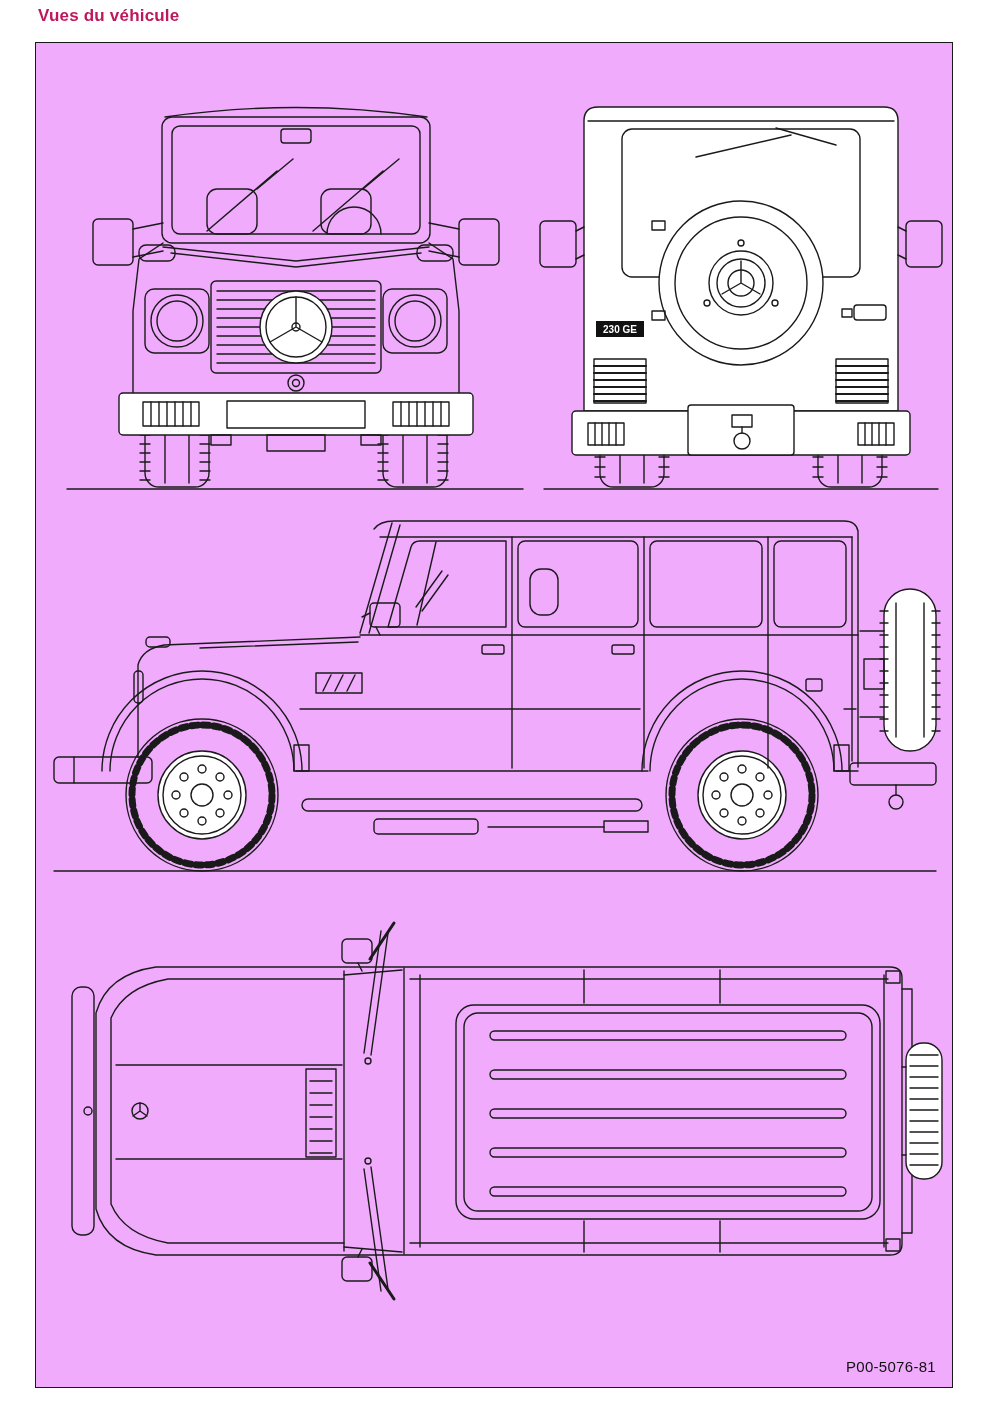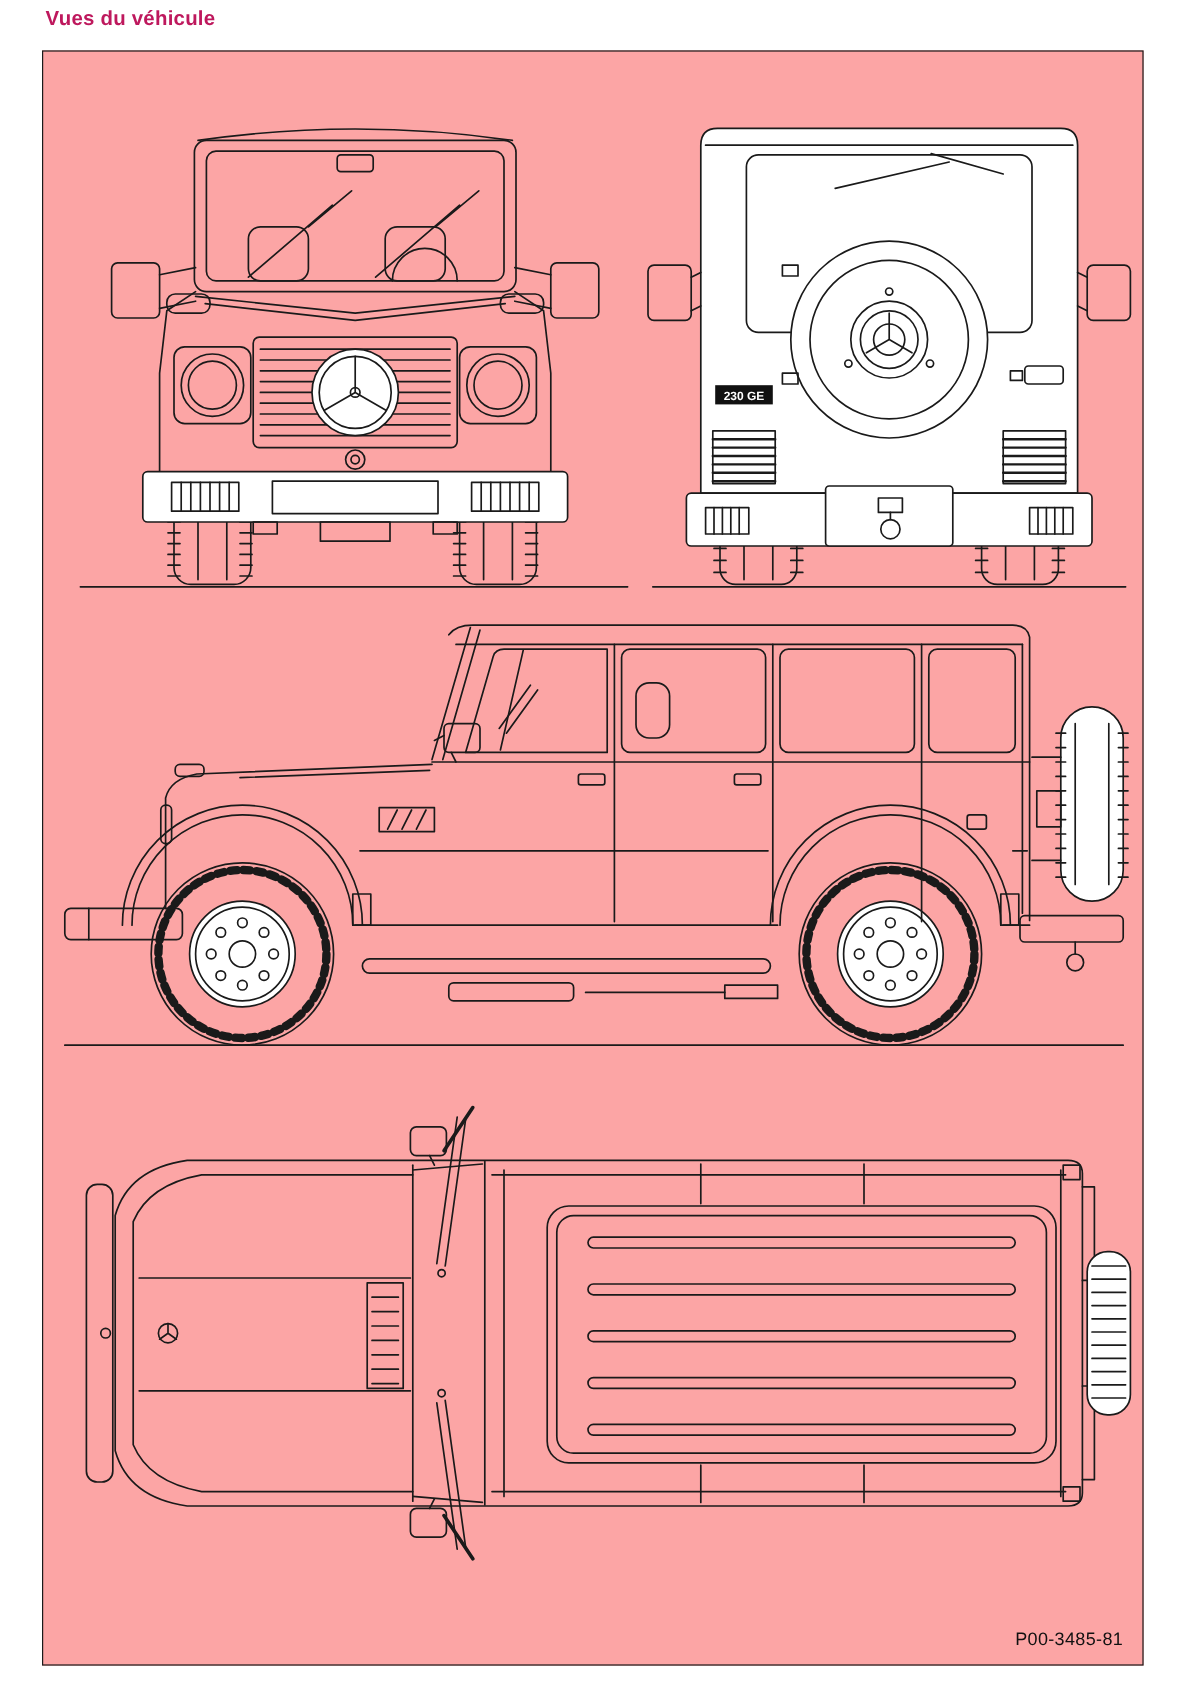--- a/index.html
+++ b/index.html
@@ -7,21 +7,21 @@
     width:986px;height:1407px;position:relative;
     font-family:"Liberation Sans",sans-serif;color:#111;
     -webkit-font-smoothing:antialiased;
   }
   .page-title{
     position:absolute;left:38px;top:6px;
     font-size:17px;font-weight:bold;letter-spacing:.2px;color:#be185d;
   }
   .frame{
     position:absolute;left:35px;top:42px;width:918px;height:1346px;
-    border:1.6px solid #1a1a1a;background:#fca5a5;box-sizing:border-box;
+    border:1.6px solid #1a1a1a;background:#f0abfc;box-sizing:border-box;
   }
   .view{position:absolute;}
   .view svg{display:block;width:100%;height:100%;}
   .figure-ref{
     position:absolute;right:16px;bottom:12px;
     font-size:15px;color:#111;letter-spacing:.3px;
   }
   svg text{font-family:"Liberation Sans",sans-serif;font-weight:bold;}
 </style>
 </head>
@@ -337,14 +337,14 @@
         </g>
         <g>
           <rect x="862" y="128" width="36" height="136" rx="17" fill="#fff"></rect>
           <path d="M866 140 H894 M866 151 H894 M866 162 H894 M866 173 H894 M866 184 H894 M866 195 H894 M866 206 H894 M866 217 H894 M866 228 H894 M866 239 H894 M866 250 H894"></path>
           <path d="M858,152 H862 M858,240 H862"></path>
         </g>
       </g>
     </svg>
   </div>
 
-  <div class="figure-ref">P00-3485-81</div>
+  <div class="figure-ref">P00-5076-81</div>
 </div>
 
 </body></html>

